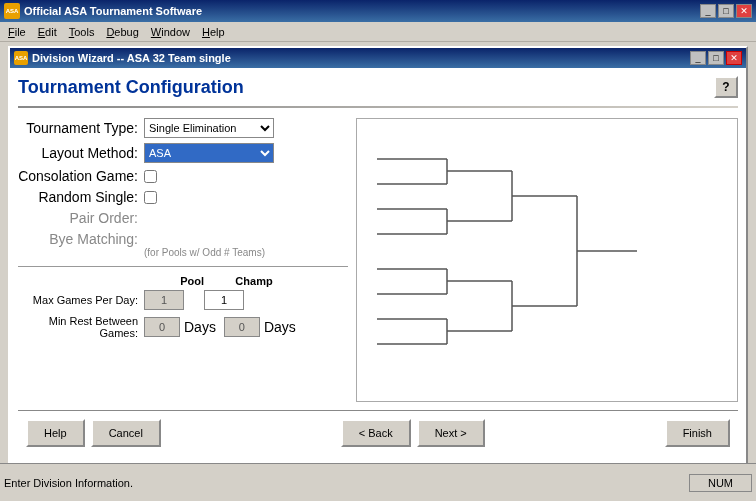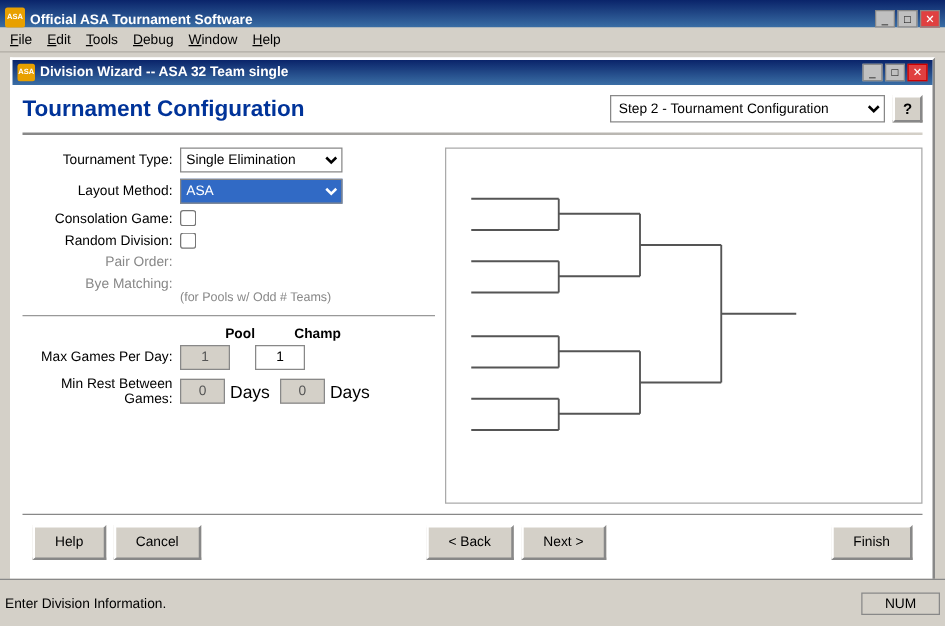--- a/index.html
+++ b/index.html
@@ -11,21 +11,21 @@
       height: 501px;
       overflow: hidden;
     }
 
     
     .title-bar {
       background: linear-gradient(to bottom, #0a246a, #3a6ea5);
       color: white;
       height: 22px;
       display: flex;
-      align-items: flex-end;
+      align-items: center;
       padding: 0 4px;
       gap: 4px;
     }
     .title-bar-icon {
       width: 16px; height: 16px;
       background: #e8a000;
       border-radius: 2px;
       display: flex; align-items: center; justify-content: center;
       font-size: 8px; color: white; font-weight: bold;
     }
@@ -155,21 +155,21 @@
     
     .form-row {
       display: flex;
       align-items: center;
       margin-bottom: 5px;
     }
     .form-label {
       text-align: right;
       width: 120px;
       margin-right: 6px;
-      font-size: 11px;
+      font-size: 14px;
       color: black;
     }
     .form-label.disabled { color: #888; }
     .form-select {
       width: 130px;
       height: 20px;
       font-size: 11px;
       border: 1px solid #888;
       background: white;
     }
@@ -334,23 +334,20 @@
       <div class="dialog-btn">□</div>
       <div class="dialog-btn close-x">✕</div>
     </div>
   </div>
 
   <div class="dialog-content">
 
     <div class="config-header">
       <span class="config-title">Tournament Configuration</span>
       <div class="step-dropdown-wrapper">
-        <select class="step-select">
-          <option>Step 2 - Tournament Configuration</option>
-        </select>
         <div class="help-btn">?</div>
       </div>
     </div>
 
     <div class="separator"></div>
 
     <div class="main-area">
 
       <div class="left-panel">
 
@@ -367,21 +364,21 @@
             <option>ASA</option>
           </select>
         </div>
 
         <div class="form-row">
           <span class="form-label">Consolation Game:</span>
           <input type="checkbox" class="checkbox-input" style="">
         </div>
 
         <div class="form-row">
-          <span class="form-label">Random Division:</span>
+          <span class="form-label">Random Single:</span>
           <input type="checkbox" class="checkbox-input" style="">
         </div>
 
         <div class="form-row">
           <span class="form-label disabled">Pair Order:</span>
         </div>
 
         <div class="form-row" style="flex-direction:column; align-items:flex-start;">
           <div style="display:flex; align-items:center;">
             <span class="form-label disabled">Bye Matching:</span>

